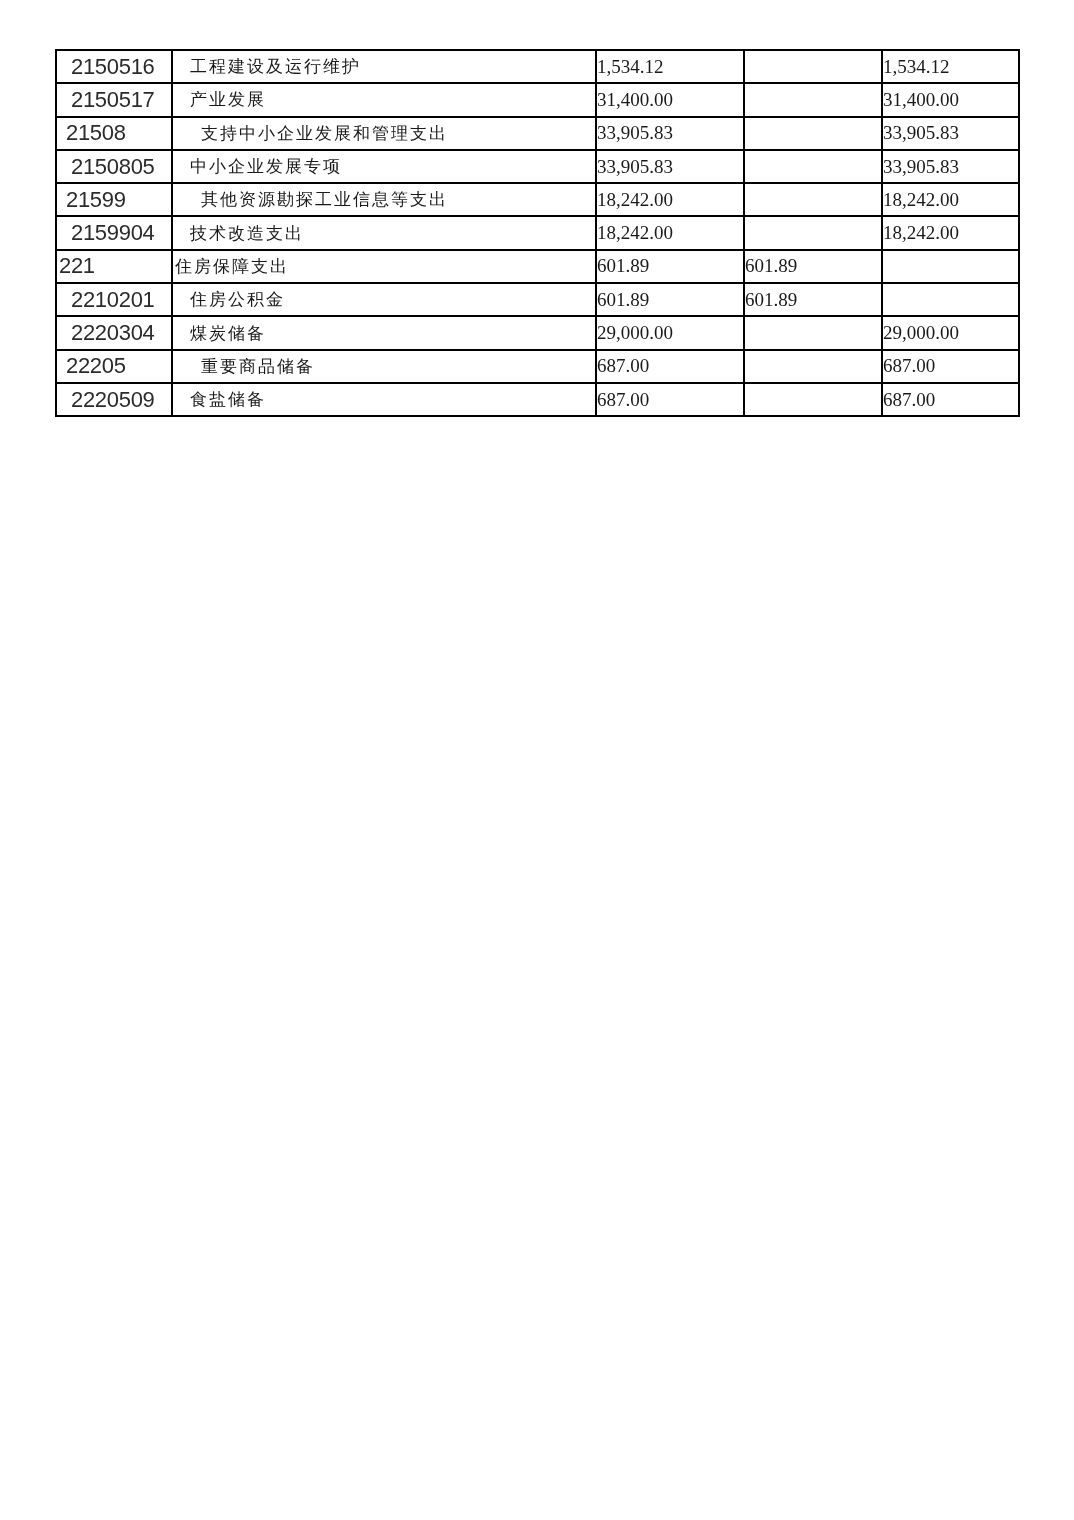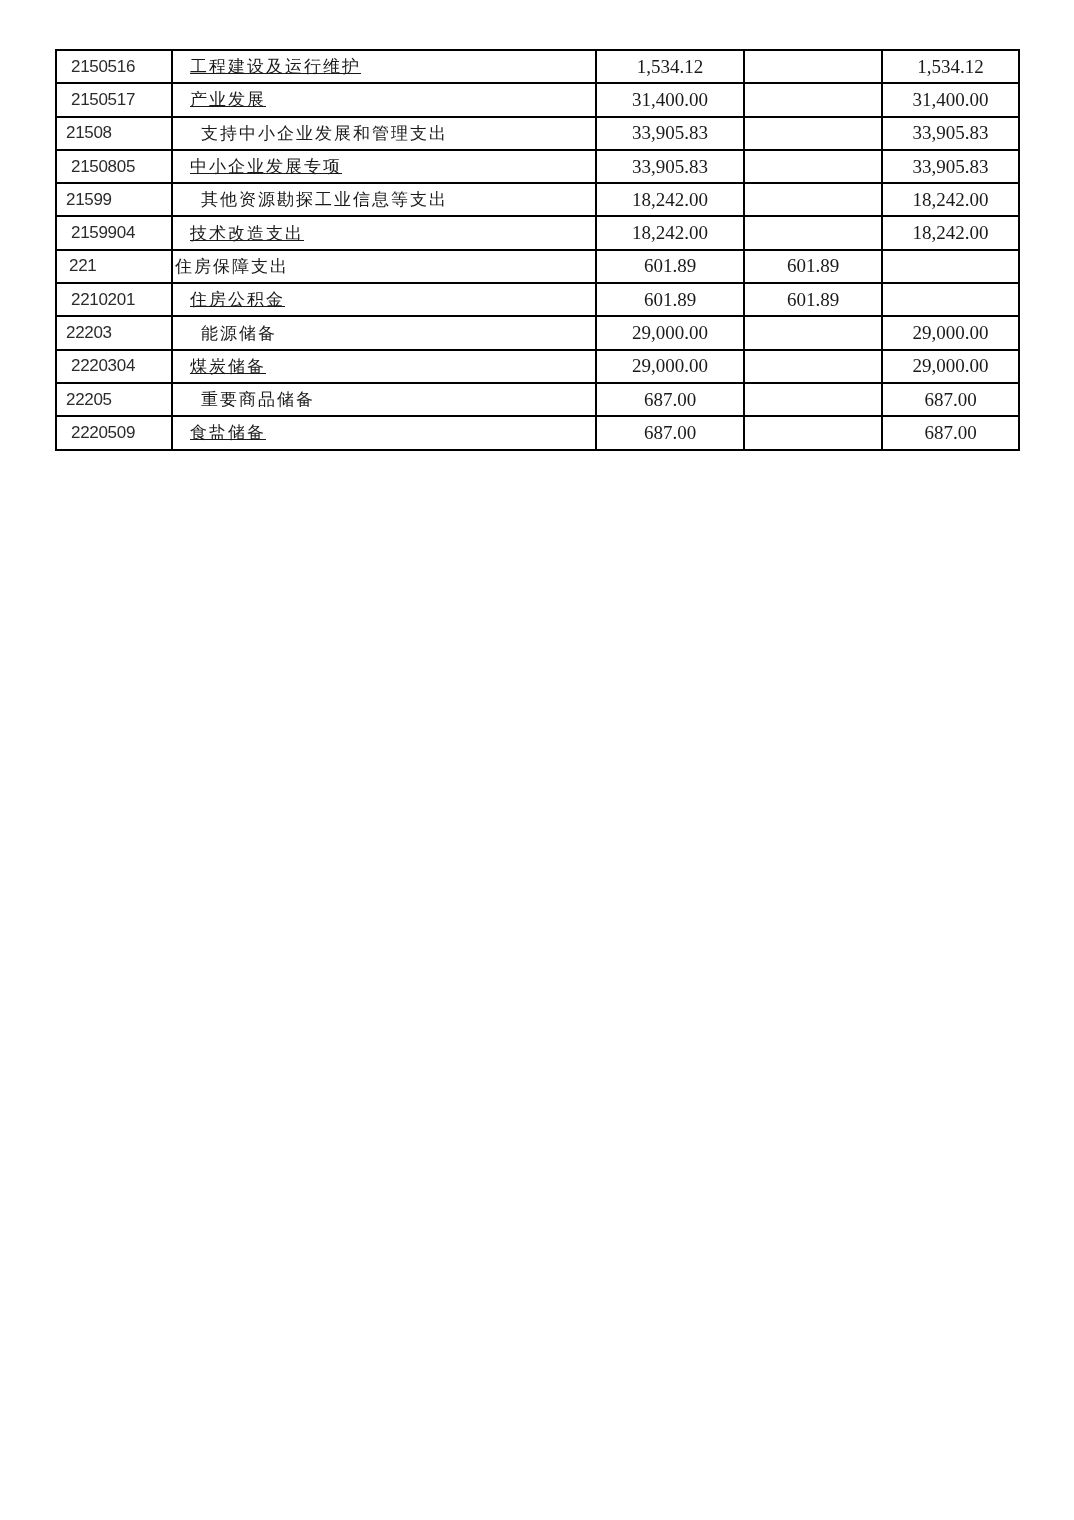--- a/index.html
+++ b/index.html
@@ -32,44 +32,44 @@
   table.budget td {
     border: 2px solid #000000;
     height: 31.3px;
     padding: 0;
     vertical-align: middle;
     overflow: hidden;
     white-space: nowrap;
   }
   td.code {
     font-family: "Liberation Sans", sans-serif;
-    font-size: 17px;
+    font-size: 22px;
     letter-spacing: -0.3px;
     color: #2b2b2b;
     text-align: left;
   }
   td.name {
     font-family: "Liberation Serif", serif;
     font-size: 17px;
     letter-spacing: 2px;
     text-align: left;
   }
   td.amt {
     font-family: "Liberation Serif", serif;
     font-size: 19px;
-    text-align: center;
+    text-align: left;
     padding-right: 4px;
   }
   
-  td.code.lv1 { padding-left: 12px;  }
+  td.code.lv1 { padding-left: 2px;  }
   td.code.lv2 { padding-left: 9px; border-radius: 13px;  }
   td.code.lv3 { padding-left: 14px; }
   td.name.lv1 { padding-left: 2px; margin-top: 48px;  }
   td.name.lv2 { padding-left: 28px; }
-  td.name.lv3 { padding-left: 17px; text-decoration: underline; }
+  td.name.lv3 { padding-left: 17px; }
 </style>
 </head>
 <body>
 
 <div class="page">
   <table class="budget">
     <colgroup>
       <col class="c-code">
       <col class="c-name">
       <col class="c-amt1">
@@ -127,27 +127,20 @@
     <td class="amt"></td>
   </tr>
         <tr>
     <td class="code lv3">2210201</td>
     <td class="name lv3">住房公积金</td>
     <td class="amt">601.89</td>
     <td class="amt">601.89</td>
     <td class="amt"></td>
   </tr>
         <tr>
-    <td class="code lv2">22203</td>
-    <td class="name lv2">能源储备</td>
-    <td class="amt">29,000.00</td>
-    <td class="amt"></td>
-    <td class="amt">29,000.00</td>
-  </tr>
-        <tr>
     <td class="code lv3">2220304</td>
     <td class="name lv3">煤炭储备</td>
     <td class="amt">29,000.00</td>
     <td class="amt"></td>
     <td class="amt">29,000.00</td>
   </tr>
         <tr>
     <td class="code lv2">22205</td>
     <td class="name lv2">重要商品储备</td>
     <td class="amt">687.00</td>

